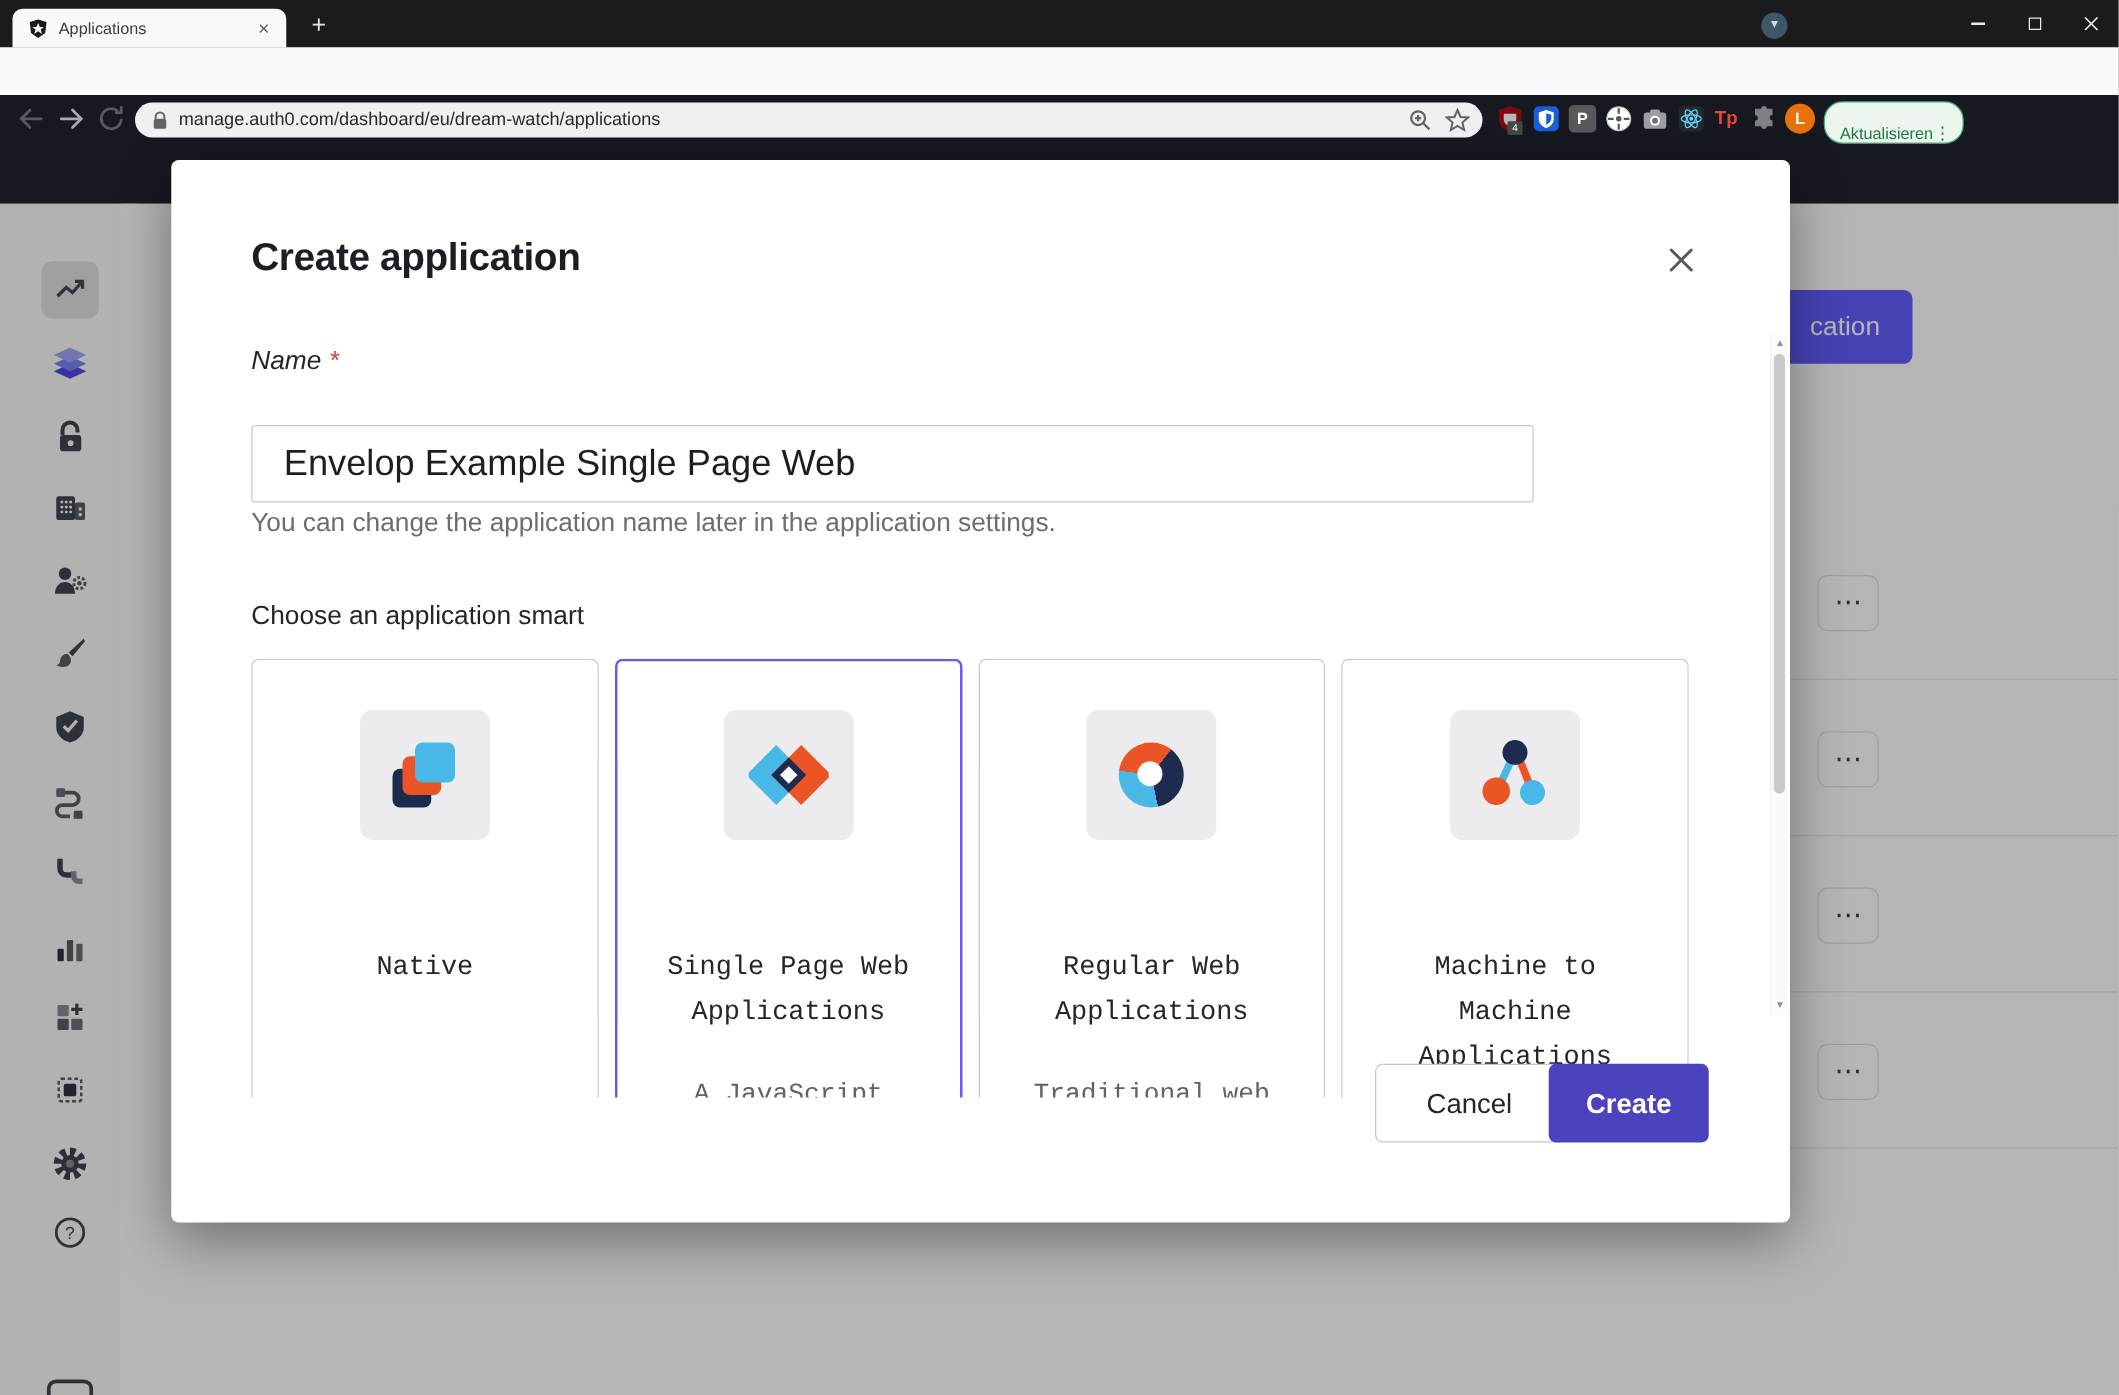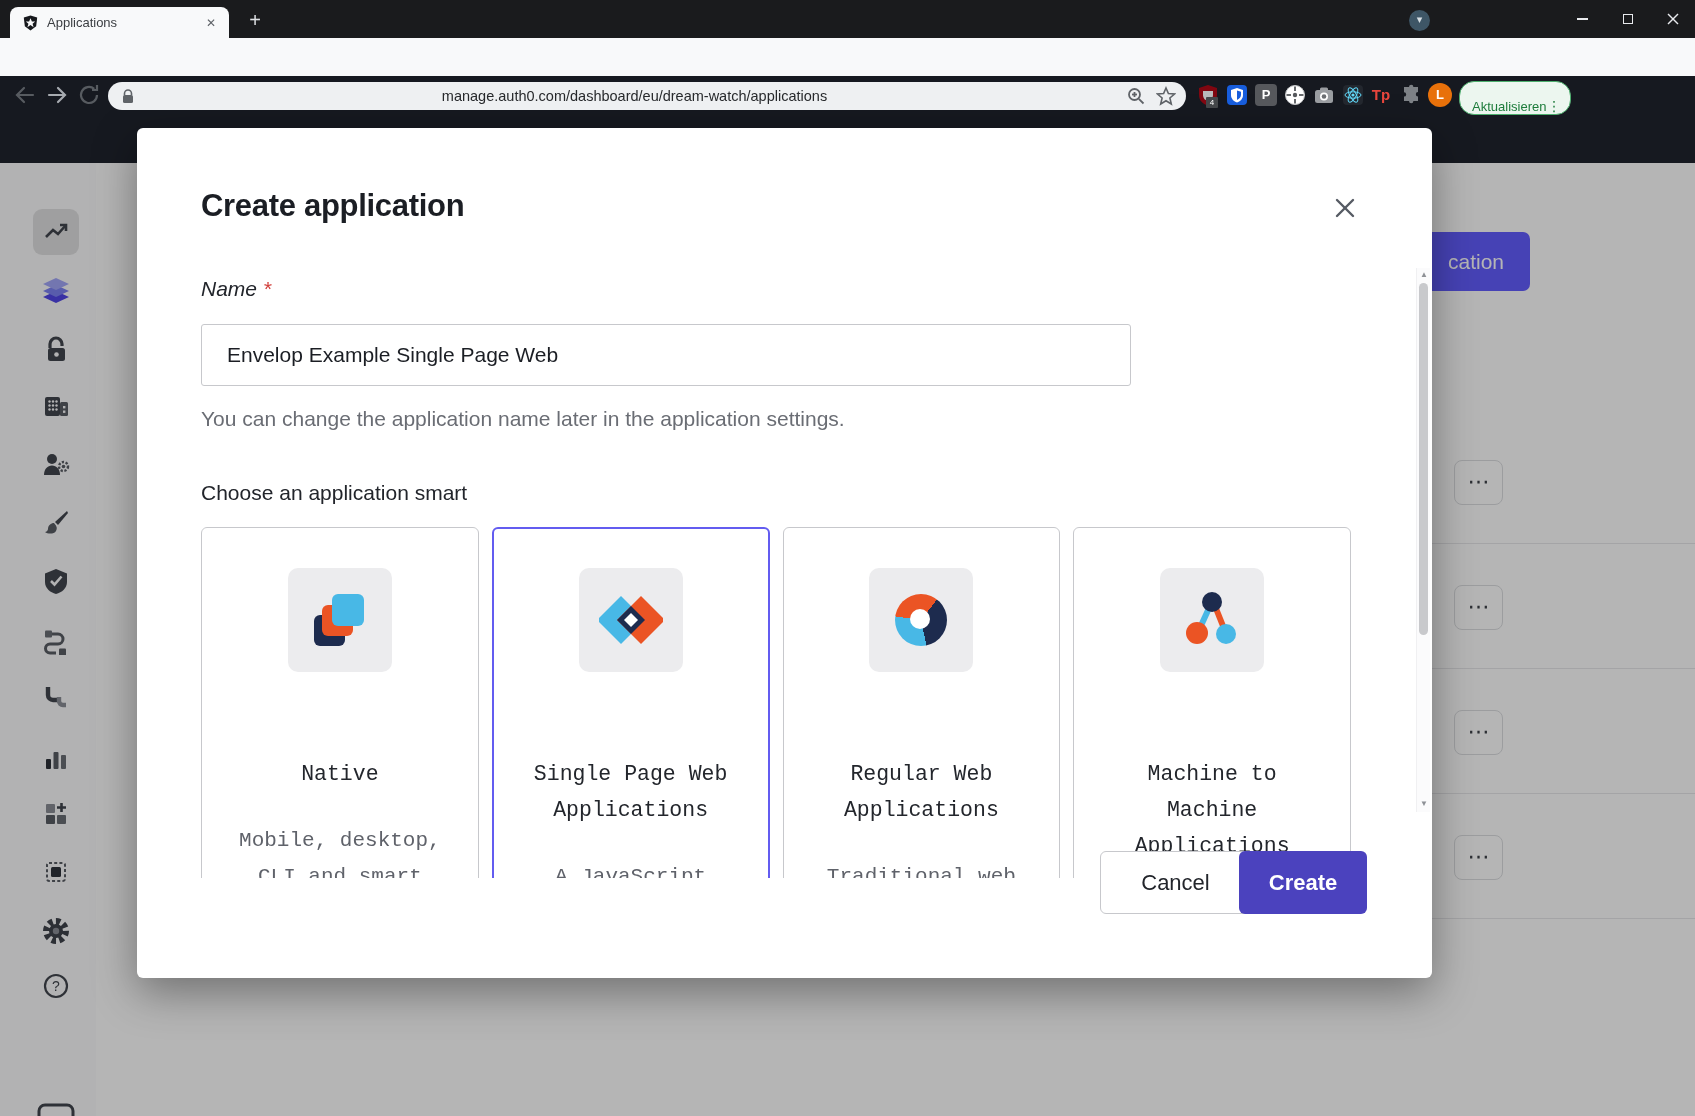--- a/index.html
+++ b/index.html
@@ -14,21 +14,21 @@
   .newtab-btn { position:absolute; left:243px; top:9px; width:24px; height:24px; color:#dfe1e4; font-size:20px; line-height:22px; text-align:center; }
   .tabsearch { position:absolute; left:1409px; top:10px; width:21px; height:21px; border-radius:50%; background:#3e5666; color:#d5dde2; font-size:11px; text-align:center; line-height:19px; }
   .wc { position:absolute; top:0; width:45px; height:38px; display:flex; align-items:center; justify-content:center; }
   .wc-min { left:1560px; } .wc-max { left:1605px; } .wc-close { left:1650px; }
   .wc-min span { display:block; width:11px; height:1.5px; background:#e8eaed; }
   .wc-max span { display:block; width:10px; height:10px; border:1.2px solid #e8eaed; }
   .wc-close svg { display:block; }
 
   .toolbar { position:absolute; left:0; top:38px; width:1695px; height:38px; background:#f8f9fa; z-index:20; }
   .nav-ic { position:absolute; top:45px; width:24px; height:24px; }
-  .omnibox { position:absolute; left:108px; top:44px; width:1078px; height:28px; border-radius:14px; background:#eef0f2; display:flex; align-items:center;text-align:center; }
+  .omnibox { position:absolute; left:108px; top:44px; width:1078px; height:28px; border-radius:14px; background:#eef0f2; display:flex; align-items:center; }
   .url-lock { margin-left:14px; }
   .url-text { font-size:14.5px; color:#27292c; margin-left:9px; flex:1; white-space:nowrap; overflow:hidden; }
   .omni-ic { width:20px; height:20px; margin-right:10px; flex:0 0 auto; }
   .ext { position:absolute; top:46px; width:22px; height:22px; }
   .ext-badge { position:absolute; left:9px; top:13px; min-width:12px; height:11px; background:#44474a; color:#fff; font-size:8px; line-height:11px; text-align:center; border-radius:1px; }
   .ext-p { background:#56585c; border-radius:4px; color:#fff; font-size:13px; font-weight:bold; text-align:center; line-height:22px; }
   .ext-tp { color:#e8453c; font-size:15px; font-weight:bold; line-height:22px; text-align:center; }
   .profile-badge { position:absolute; left:1428px; top:45px; width:24px; height:24px; border-radius:50%; background:#e8710a; color:#fff; font-size:13px; font-weight:bold; text-align:center; line-height:24px; }
   .update-pill { position:absolute; left:1459px; top:43px; width:112px; height:34px; border:1px solid #4caf6d; border-radius:15px; background:#ecf6ef; display:flex; align-items:flex-end; }
   .update-label { font-size:13px; color:#1d7c3b; margin-left:12px; flex:1; }
@@ -60,21 +60,21 @@
   .row-line { position:absolute; left:1432px; width:263px; height:1px; background:#e7e8ea; z-index:2; }
 
   .overlay { position:absolute; left:0; top:76px; width:1695px; height:1040px; background:rgba(0,0,0,0.29); z-index:5; }
 
   
   .modal { position:absolute; left:137px; top:128px; width:1295px; height:850px; background:#fff; border-radius:6px; box-shadow:0 14px 44px rgba(0,0,0,0.38); z-index:10; }
   .modal-title { position:absolute; left:64px; top:60px; font-size:31px; font-weight:600; color:#1b1e24; letter-spacing:-0.3px; }
   .modal-close { position:absolute; left:1192px; top:64px; width:32px; height:32px; display:flex; align-items:center; justify-content:center; cursor:default; }
   .field-label { position:absolute; left:64px; top:149px; font-size:21px; font-weight:500; color:#22252b;font-style:italic; }
   .req { color:#d2403c; margin-left:6px; font-weight:400; }
-  .name-input { position:absolute; left:64px; top:196px; width:930px; height:62px; border:1px solid #c7c8cc; border-radius:3px; padding:0 25px; font-size:21px; color:#1b1e24; font-family:"Liberation Sans",sans-serif; background:#fff; }
+  .name-input { position:absolute; left:64px; top:212px; width:1026px; height:62px; border:1px solid #c7c8cc; border-radius:3px; padding:0 25px; font-size:29px; color:#1b1e24; font-family:"Liberation Sans",sans-serif; background:#fff; }
   .helper { position:absolute; left:64px; top:279px; font-size:21px; color:#6a6d74; }
   .choose-label { position:absolute; left:64px; top:353px; font-size:21px; font-weight:500; color:#22252b; }
   .cards-clip { position:absolute; left:64px; top:399px; width:1150px; height:351px; overflow:hidden; }
   .cards-grid { display:grid; grid-template-columns:repeat(4,1fr); gap:13px; height:440px;font-family:Liberation Mono, monospace; }
   .type-card { border:1px solid #c7c8cc; border-radius:6px; background:#fff; text-align:center; padding:40px 30px 0; height:440px; }
   .type-card.selected { border:2px solid #635cf0; padding:39px 29px 0; }
   .type-tile { width:104px; height:104px; border-radius:10px; background:#ececee; margin:0 auto; display:flex; align-items:center; justify-content:center; }
   .type-title { margin-top:84px; font-size:21.5px; line-height:36px; color:#23262c; white-space:pre-line; }
   .type-desc { margin-top:31px; font-size:21px; line-height:36px; color:#5f626a; white-space:pre-line; }
   .donut { width:52px; height:52px; border-radius:50%; position:relative; background:conic-gradient(#eb5424 0 38deg, #1d2b4e 38deg 168deg, #48b8e6 168deg 278deg, #eb5424 278deg 360deg); }
@@ -268,22 +268,20 @@
       <div class="cards-grid">
         <div class="type-card">
           <div class="type-tile">
             <svg width="64" height="64" viewBox="0 0 64 64">
               <rect x="6" y="27" width="31" height="31" rx="6" fill="#1d2b4e"></rect>
               <rect x="14" y="17" width="31" height="31" rx="6" fill="#eb5424"></rect>
               <rect x="24" y="6" width="32" height="32" rx="6" fill="#48b8e6"></rect>
             </svg>
           </div>
           <div class="type-title">Native</div>
-          <div class="type-desc">Mobile, desktop,
-CLI and smart</div>
         </div>
         <div class="type-card selected">
           <div class="type-tile">
             <svg width="64" height="64" viewBox="0 0 64 64">
               <polygon points="22,8 46,32 22,56 -2,32" fill="#48b8e6"></polygon>
               <polygon points="42,8 66,32 42,56 18,32" fill="#eb5424"></polygon>
               <polygon points="32,18 46,32 32,46 18,32" fill="#1d2b4e"></polygon>
               <polygon points="32,25 39,32 32,39 25,32" fill="#ffffff"></polygon>
             </svg>
           </div>

